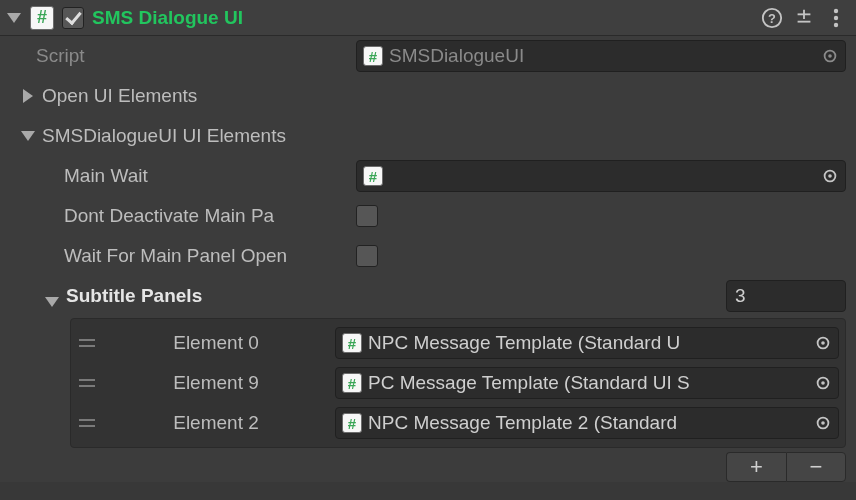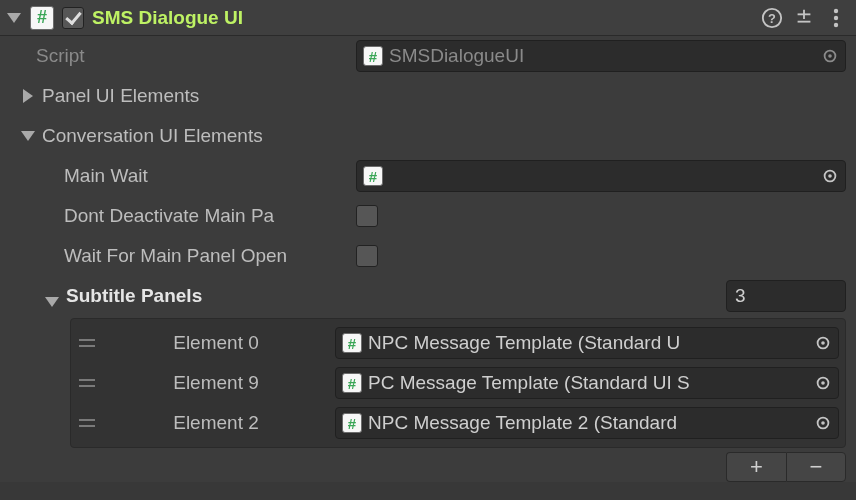--- a/index.html
+++ b/index.html
@@ -63,21 +63,21 @@
     content:"";
     width:6px; height:12px;
     border:solid #dedede;
     border-width:0 3px 3px 0;
     transform:rotate(40deg);
     margin-top:-3px;
   }
   .title {
     flex: 1;
     font-weight: 600;
-    color: #bef264;
+    color: #22c55e;
   }
   .hdr-icon {
     width: 24px; height: 24px;
     display: flex; align-items:center; justify-content:center;
     color:#c4c4c4;
     cursor: pointer;
   }
   .row {
     display: flex;
     align-items: center;
@@ -238,30 +238,30 @@
         </span>
       </div>
     </div>
   </div>
 
   <div class="row">
     <div class="label indent2 sec-label">
       <span class="foldout-wrap">
           <span class="foldout closed"></span>
         </span>
-      <span>Panel UI Elements</span>
+      <span>Open UI Elements</span>
     </div>
   </div>
 
   <div class="row">
     <div class="label indent2 sec-label">
       <span class="foldout-wrap">
           <span class="foldout open"></span>
         </span>
-      <span>Conversation UI Elements</span>
+      <span>SMSDialogueUI UI Elements</span>
     </div>
   </div>
 
   <div class="row">
     <div class="label indent1b">Main Wait</div>
     <div class="value">
       <div class="object-field">
         <span class="script-icon" style="width:20px;height:20px;font-size:15px">#</span>
         <span class="object-picker">
           <svg class="picker-svg" viewBox="0 0 20 20">

